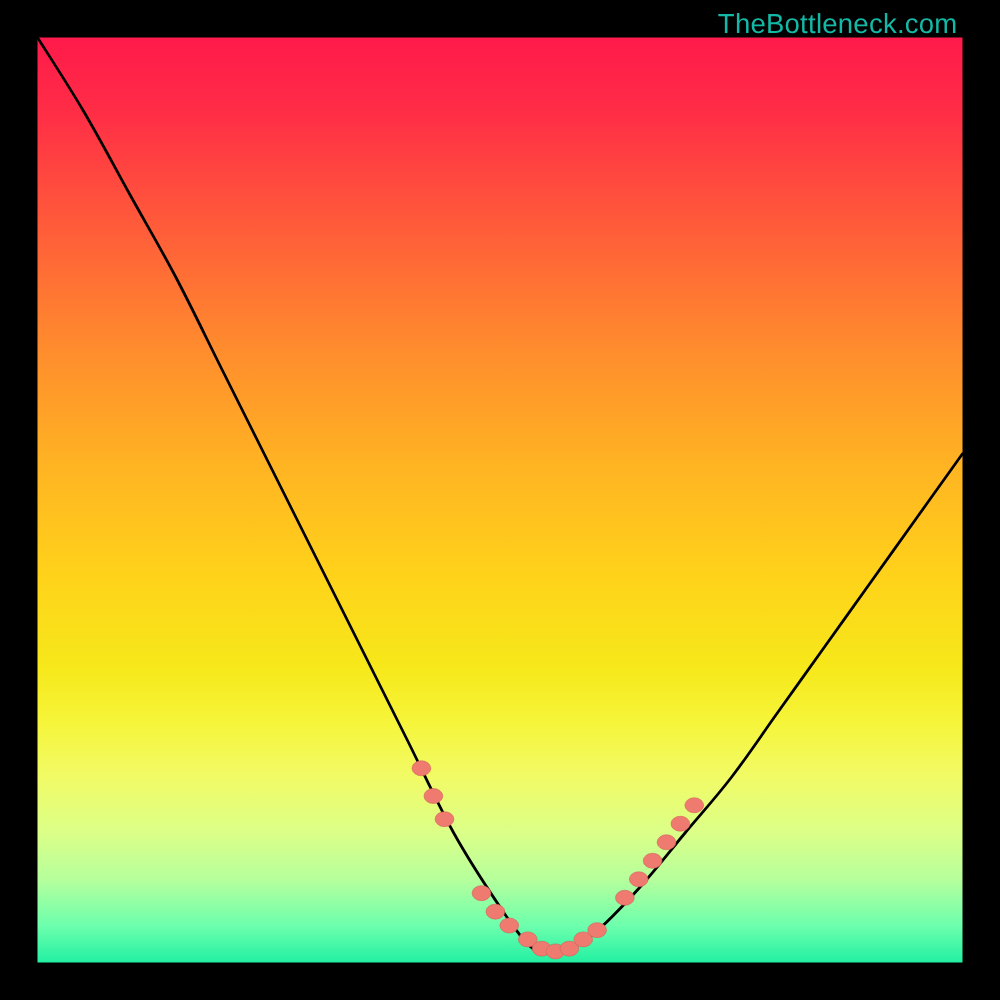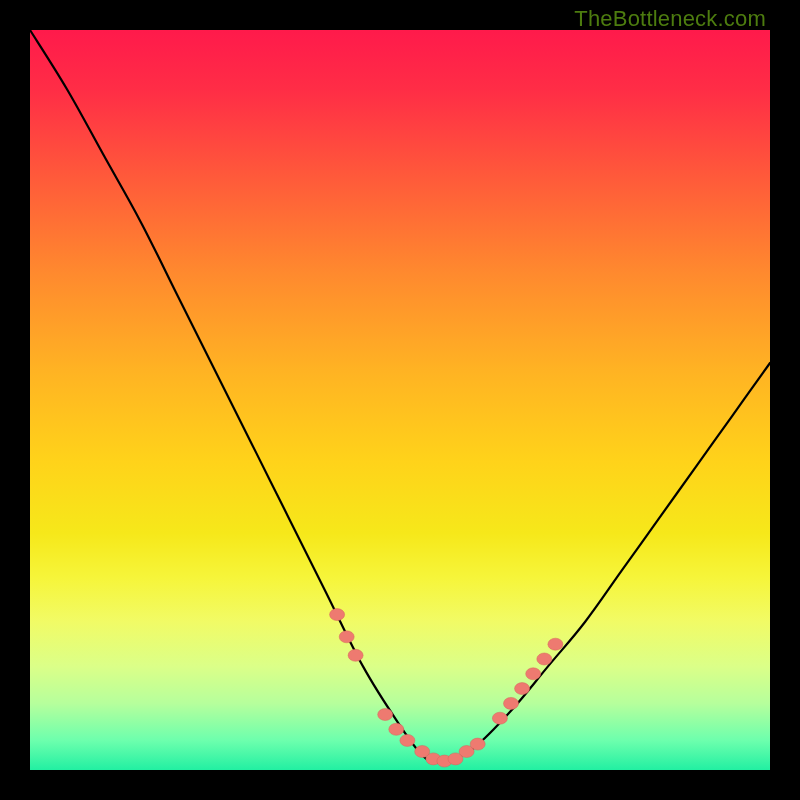--- a/index.html
+++ b/index.html
@@ -38,21 +38,21 @@
       #dbff88 86%,
       #b6ff9c 91%,
       #6dffad 96%,
       #22f0a2 100%
     );
   }
   .watermark {
     position: absolute;
     top: 6px;
     right: 34px;
-    color: #4d7c0f;
+    color: #14b8a6;
     font-size: 22px;
     font-weight: 500;
     letter-spacing: 0.2px;
     user-select: none;
     text-align: right;
   }
   svg.curve {
     position: absolute;
     left: 0;
     top: 0;

